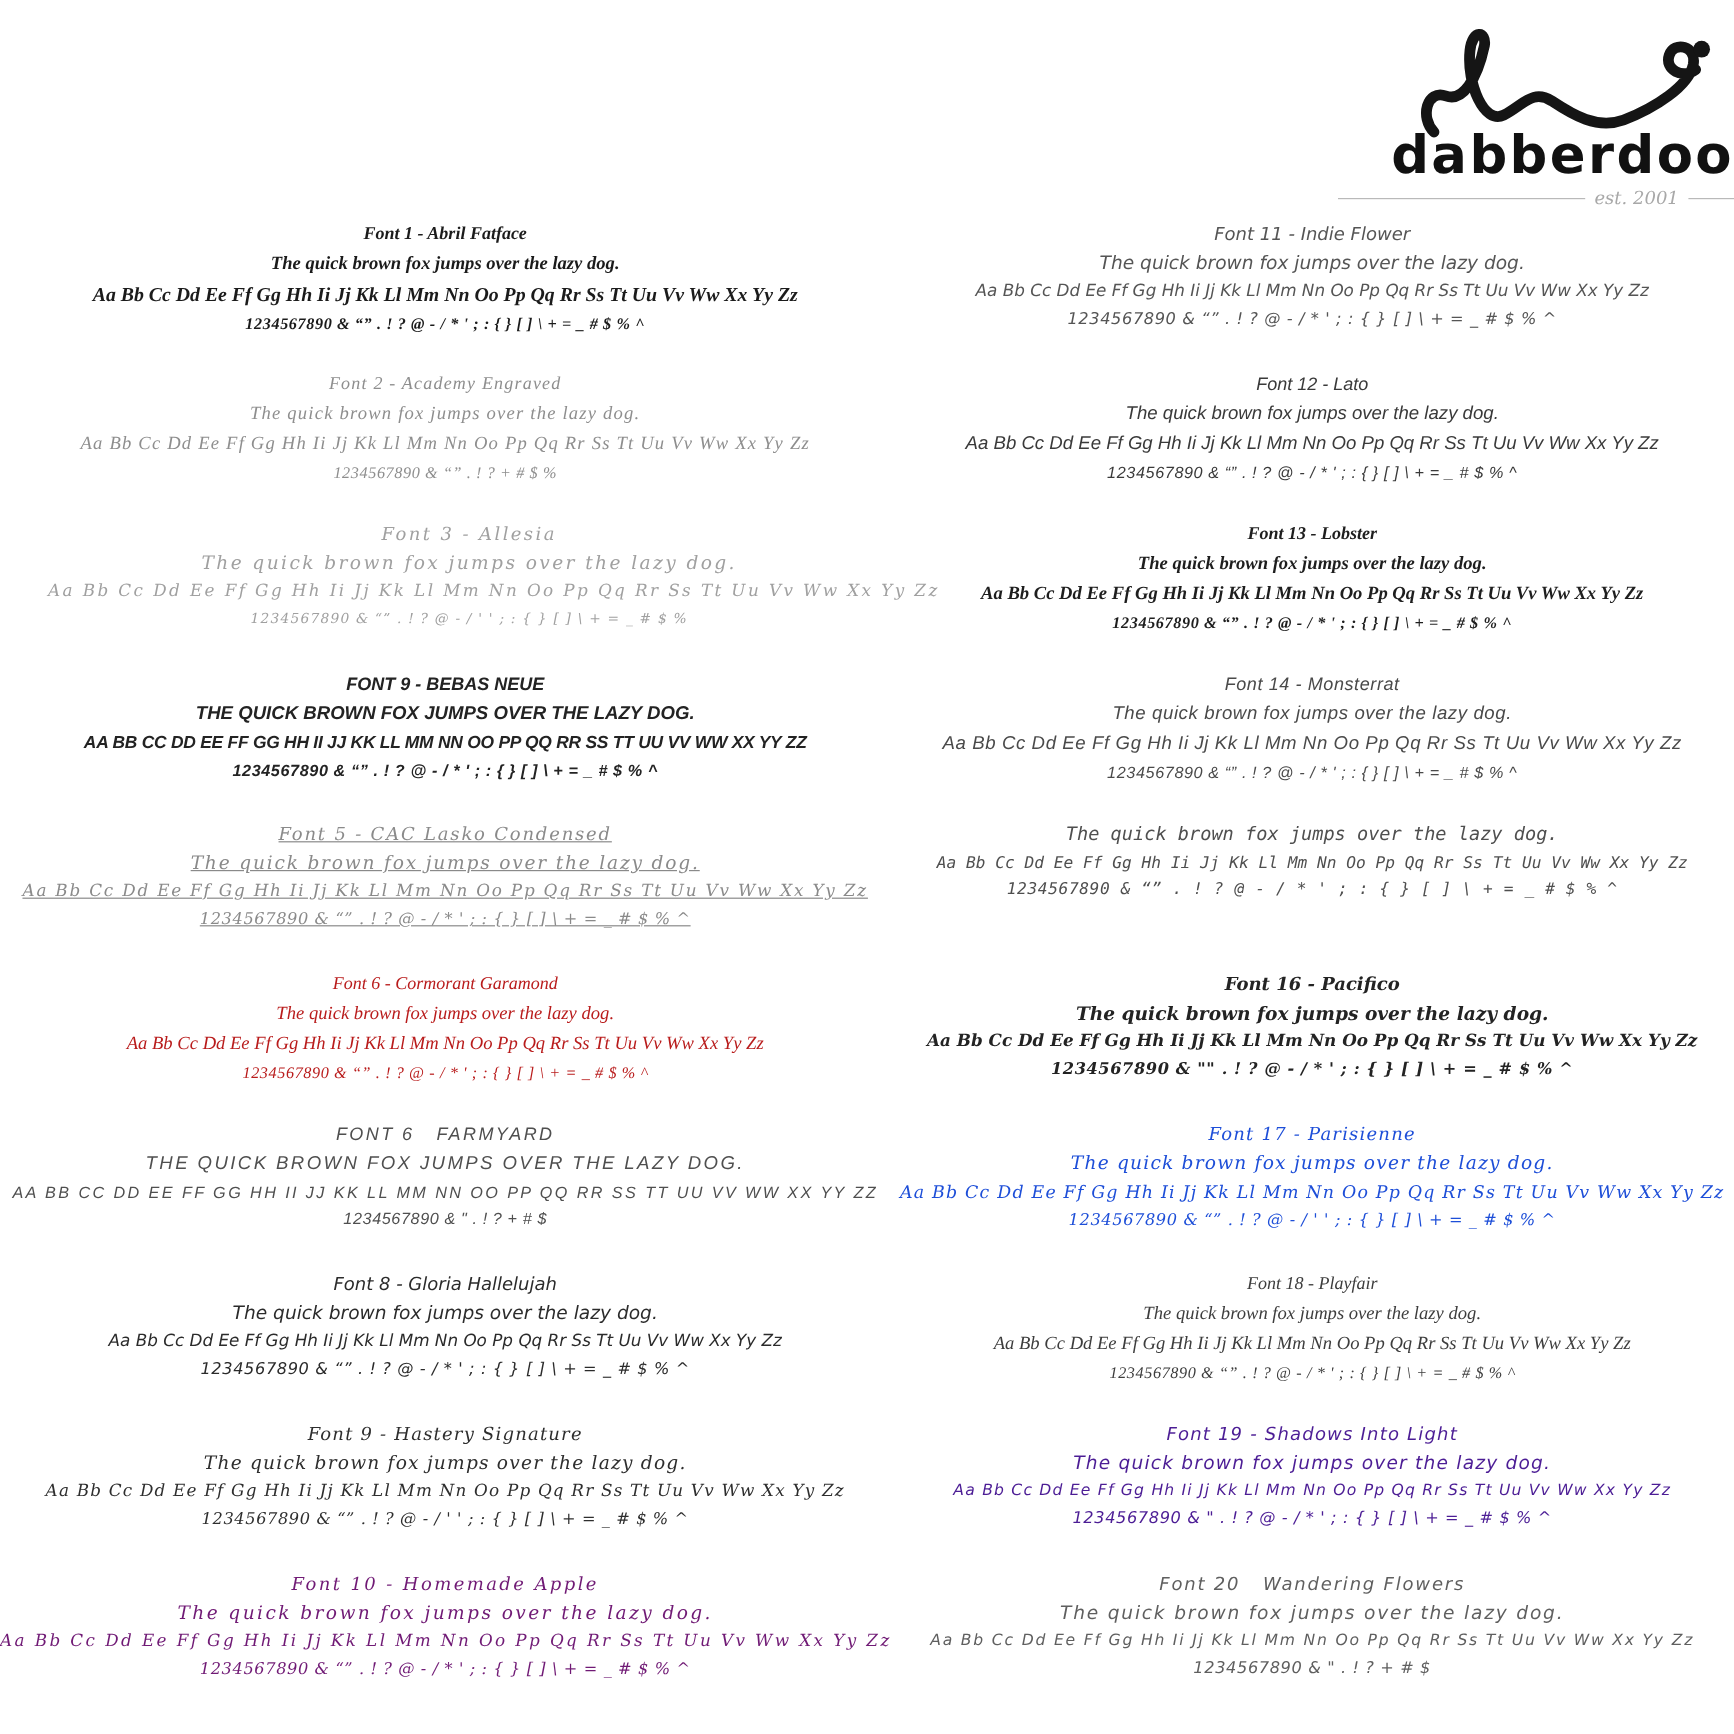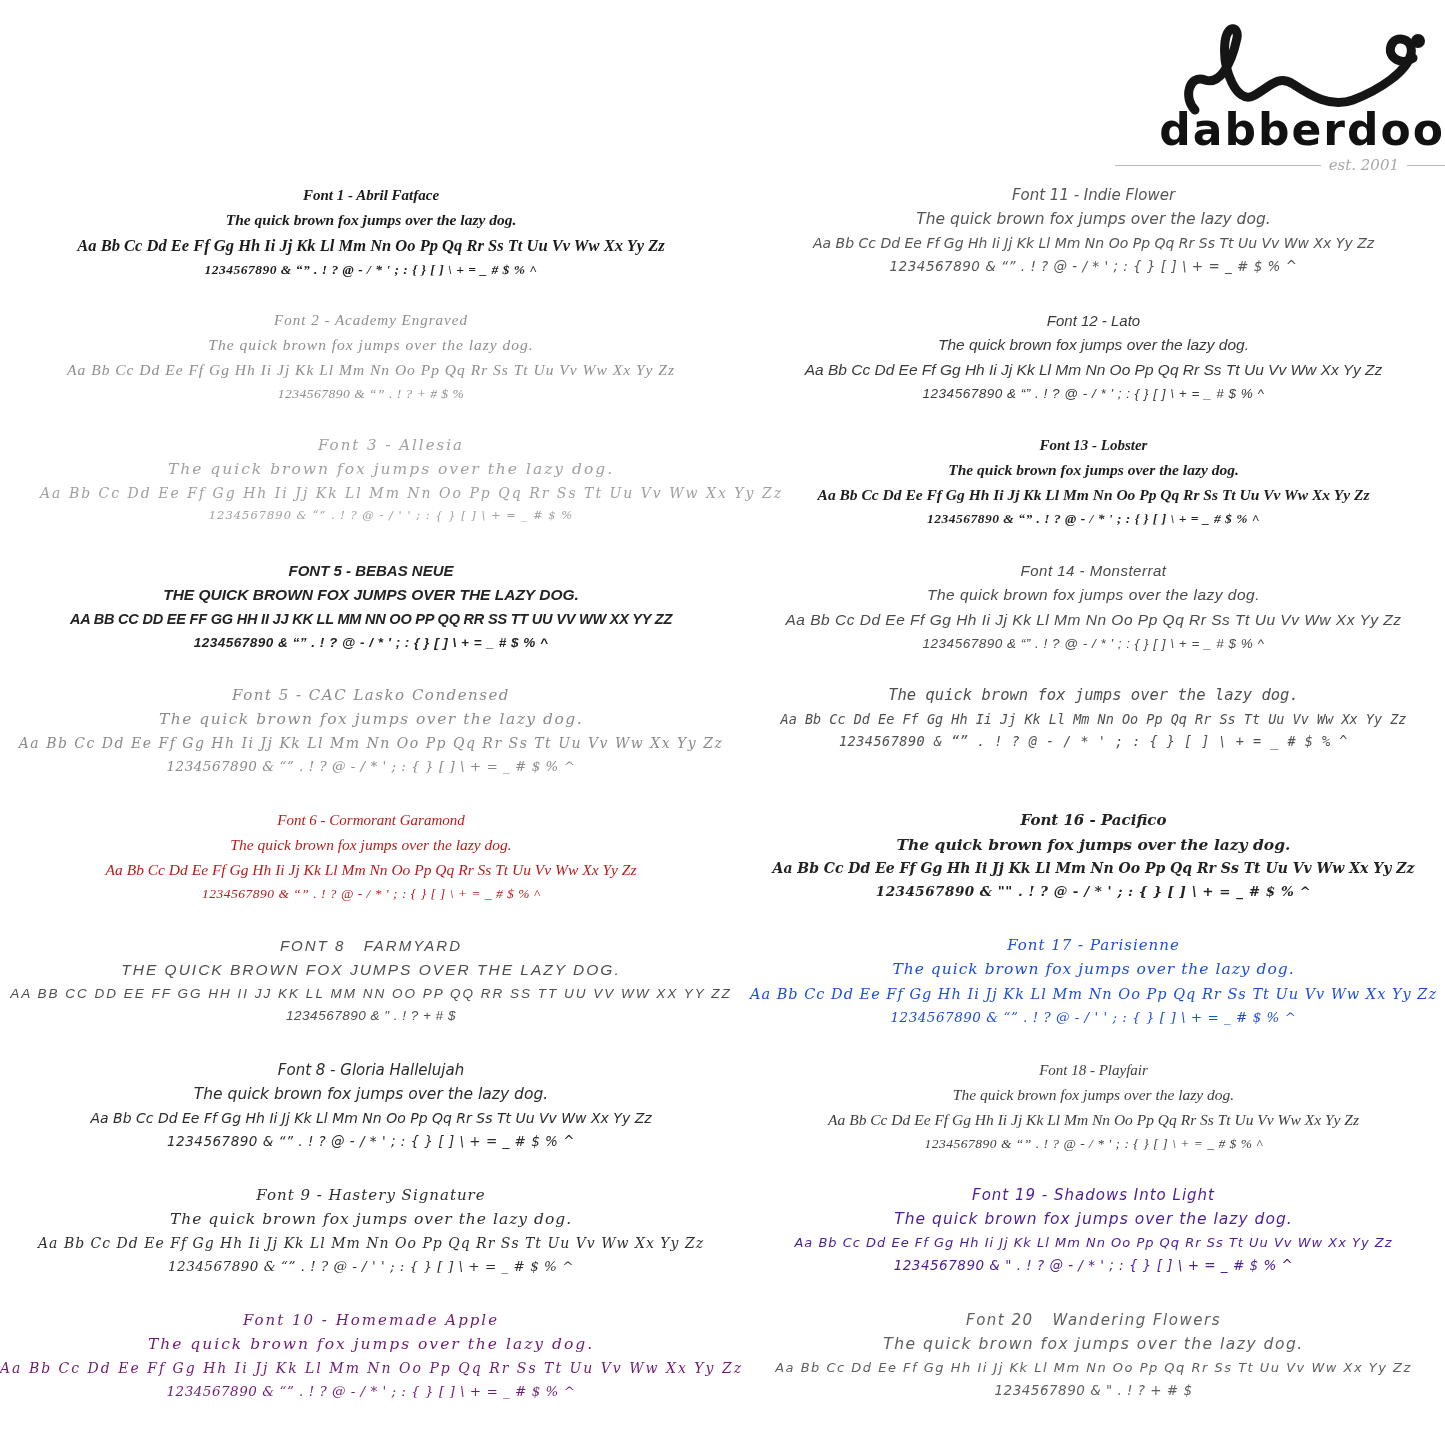--- a/index.html
+++ b/index.html
@@ -97,42 +97,42 @@
   </article>
 
   <article class="font-block f-allesia" style="color: rgb(160, 160, 160); padding-left: 40px;">
     <h2 class="fname">Font 3 - Allesia</h2>
     <p class="pangram">The quick brown fox jumps over the lazy dog.</p>
     <p class="alphabet">Aa Bb Cc Dd Ee Ff Gg Hh Ii Jj Kk Ll Mm Nn Oo Pp Qq Rr Ss Tt Uu Vv Ww Xx Yy Zz</p>
     <p class="symbols">1234567890 &amp; “” . ! ? @ - / ' ' ; : { } [ ] \ + = _ # $ %</p>
   </article>
 
   <article class="font-block f-bebas" style="color: rgb(35, 35, 35);">
-    <h2 class="fname">FONT 5 - BEBAS NEUE</h2>
+    <h2 class="fname">FONT 9 - BEBAS NEUE</h2>
     <p class="pangram">THE QUICK BROWN FOX JUMPS OVER THE LAZY DOG.</p>
     <p class="alphabet">AA BB CC DD EE FF GG HH II JJ KK LL MM NN OO PP QQ RR SS TT UU VV WW XX YY ZZ</p>
     <p class="symbols">1234567890 &amp; “” . ! ? @ - / * ' ; : { } [ ] \ + = _ # $ % ^</p>
   </article>
 
-  <article class="font-block f-lasko" style="color: rgb(138, 138, 138);">
+  <article class="font-block f-lasko" style="color: rgb(138, 138, 138); text-decoration: underline;">
     <h2 class="fname">Font 5 - CAC Lasko Condensed</h2>
     <p class="pangram">The quick brown fox jumps over the lazy dog.</p>
     <p class="alphabet">Aa Bb Cc Dd Ee Ff Gg Hh Ii Jj Kk Ll Mm Nn Oo Pp Qq Rr Ss Tt Uu Vv Ww Xx Yy Zz</p>
     <p class="symbols">1234567890 &amp; “” . ! ? @ - / * ' ; : { } [ ] \ + = _ # $ % ^</p>
   </article>
 
   <article class="font-block f-cormorant" style="color: #b91c1c; text-align: center;">
     <h2 class="fname">Font 6 - Cormorant Garamond</h2>
     <p class="pangram">The quick brown fox jumps over the lazy dog.</p>
     <p class="alphabet">Aa Bb Cc Dd Ee Ff Gg Hh Ii Jj Kk Ll Mm Nn Oo Pp Qq Rr Ss Tt Uu Vv Ww Xx Yy Zz</p>
     <p class="symbols">1234567890 &amp; “” . ! ? @ - / * ' ; : { } [ ] \ + = _ # $ % ^</p>
   </article>
 
   <article class="font-block f-farmyard" style="color: rgb(79, 79, 79);">
-    <h2 class="fname">FONT 8   FARMYARD</h2>
+    <h2 class="fname">FONT 6   FARMYARD</h2>
     <p class="pangram">THE QUICK BROWN FOX JUMPS OVER THE LAZY DOG.</p>
     <p class="alphabet">AA BB CC DD EE FF GG HH II JJ KK LL MM NN OO PP QQ RR SS TT UU VV WW XX YY ZZ</p>
     <p class="symbols">1234567890 &amp; " . ! ? + # $</p>
   </article>
 
   <article class="font-block f-gloria" style="color: rgb(43, 43, 43);">
     <h2 class="fname">Font 8 - Gloria Hallelujah</h2>
     <p class="pangram">The quick brown fox jumps over the lazy dog.</p>
     <p class="alphabet">Aa Bb Cc Dd Ee Ff Gg Hh Ii Jj Kk Ll Mm Nn Oo Pp Qq Rr Ss Tt Uu Vv Ww Xx Yy Zz</p>
     <p class="symbols">1234567890 &amp; “” . ! ? @ - / * ' ; : { } [ ] \ + = _ # $ % ^</p>

